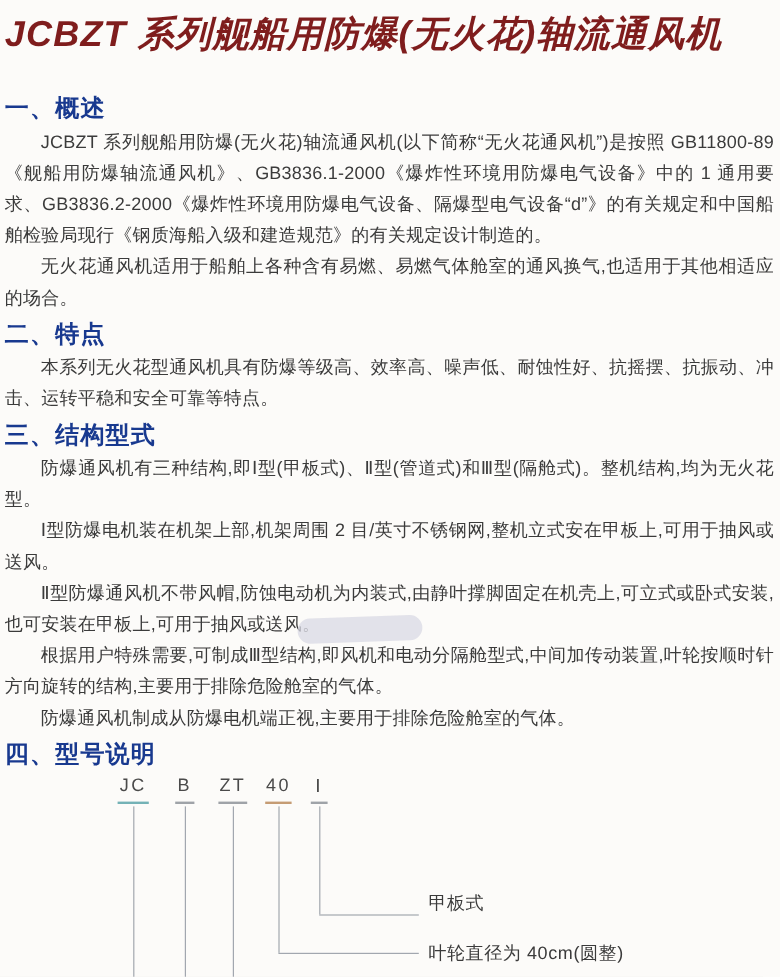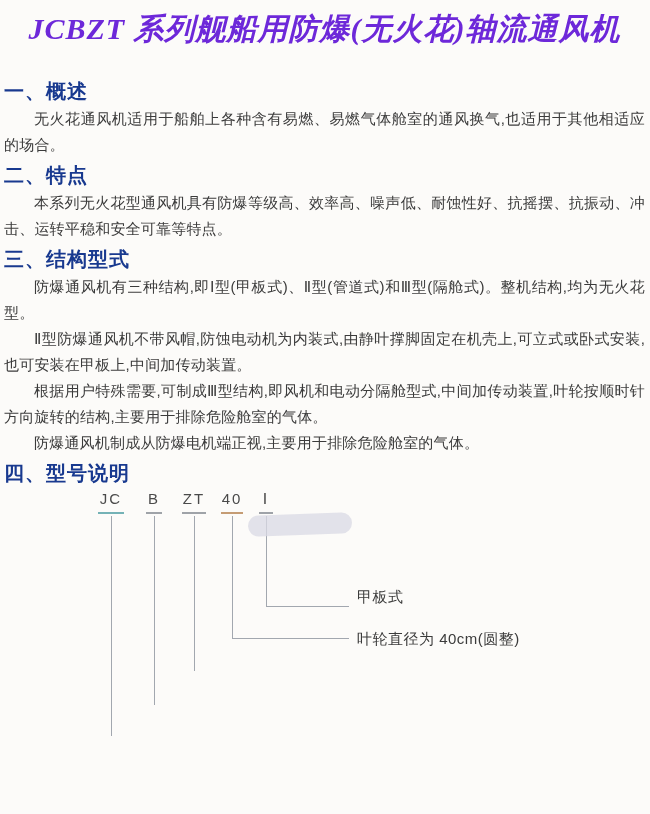--- a/index.html
+++ b/index.html
@@ -9,28 +9,28 @@
     width:650px;height:814px;
     margin:0 auto;
     background:#fcfbf9;
     overflow:hidden;
     box-sizing:border-box;
     padding:4px 5px 0 4px;
     font-family:"Liberation Sans", sans-serif;
   }
   .doc-title{
     margin:4px 0 0 0;
-    text-align:center;
-    font-family:Liberation Serif, serif;
+    text-align:left;
+    font-family:Liberation Sans, sans-serif;
     font-style:italic;
     font-weight:bold;
     font-size:30px;
     line-height:42px;
     letter-spacing:1px;
-    color:#6d28d9;
+    color:#7f1d1d;
     white-space:nowrap;
   }
   h2.sec{
     font-size:20px;
     line-height:24px;
     font-weight:bold;
     color:#18398f;
     margin:5px 0 3px 0;
     letter-spacing:1px;
   }
@@ -109,32 +109,34 @@
 </style>
 </head>
 <body>
 
 <div class="page">
 
   <h1 class="doc-title">JCBZT 系列舰船用防爆(无火花)轴流通风机</h1>
 
   <section>
     <h2 class="sec first">一、概述</h2>
+    <p class="body">JCBZT 系列舰船用防爆(无火花)轴流通风机(以下简称“无火花通风机”)是按照 GB11800-89《舰船用防爆轴流通风机》、GB3836.1-2000《爆炸性环境用防爆电气设备》中的 1 通用要求、GB3836.2-2000《爆炸性环境用防爆电气设备、隔爆型电气设备“d”》的有关规定和中国船舶检验局现行《钢质海船入级和建造规范》的有关规定设计制造的。</p>
     <p class="body">无火花通风机适用于船舶上各种含有易燃、易燃气体舱室的通风换气,也适用于其他相适应的场合。</p>
   </section>
 
   <section>
     <h2 class="sec">二、特点</h2>
     <p class="body">本系列无火花型通风机具有防爆等级高、效率高、噪声低、耐蚀性好、抗摇摆、抗振动、冲击、运转平稳和安全可靠等特点。</p>
   </section>
 
   <section>
     <h2 class="sec">三、结构型式</h2>
     <p class="body">防爆通风机有三种结构,即Ⅰ型(甲板式)、Ⅱ型(管道式)和Ⅲ型(隔舱式)。整机结构,均为无火花型。</p>
-    <p class="body">Ⅱ型防爆通风机不带风帽,防蚀电动机为内装式,由静叶撑脚固定在机壳上,可立式或卧式安装,也可安装在甲板上,中间加传动装置。</p>
+    <p class="body">Ⅰ型防爆电机装在机架上部,机架周围 2 目/英寸不锈钢网,整机立式安在甲板上,可用于抽风或送风。</p>
+    <p class="body">Ⅱ型防爆通风机不带风帽,防蚀电动机为内装式,由静叶撑脚固定在机壳上,可立式或卧式安装,也可安装在甲板上,可用于抽风或送风。</p>
     <p class="body">根据用户特殊需要,可制成Ⅲ型结构,即风机和电动分隔舱型式,中间加传动装置,叶轮按顺时针方向旋转的结构,主要用于排除危险舱室的气体。</p>
     <p class="body">防爆通风机制成从防爆电机端正视,主要用于排除危险舱室的气体。</p>
   </section>
 
   <section>
     <h2 class="sec">四、型号说明</h2>
 
     <div class="diagram">
 
       <div class="grp g0">

